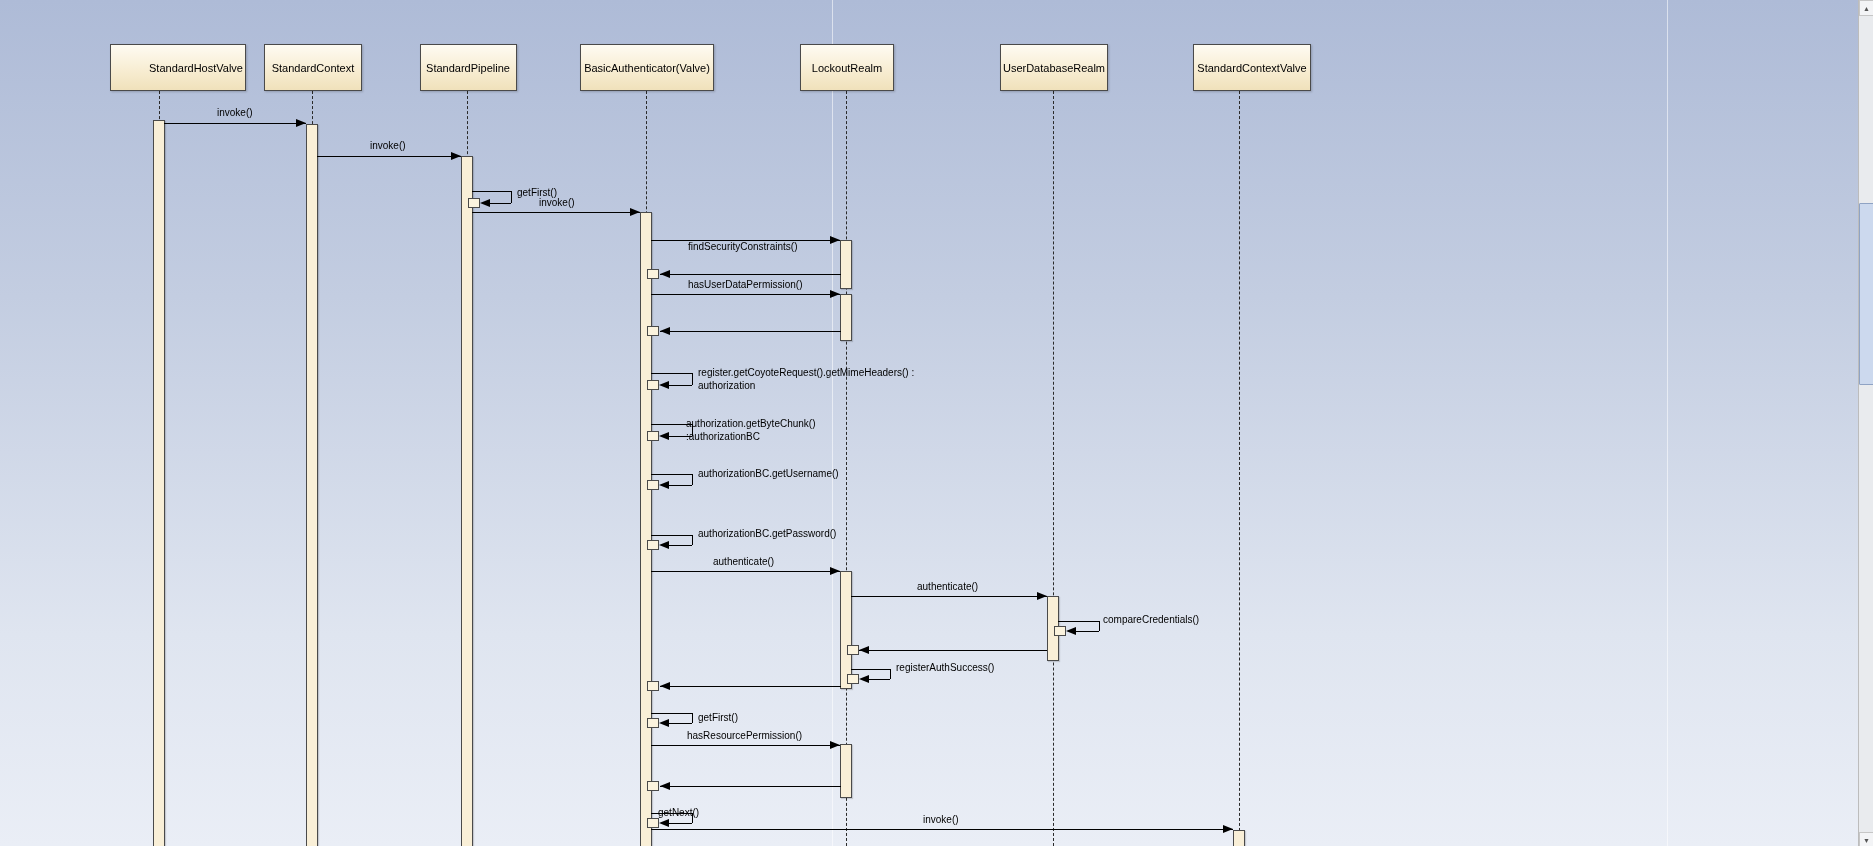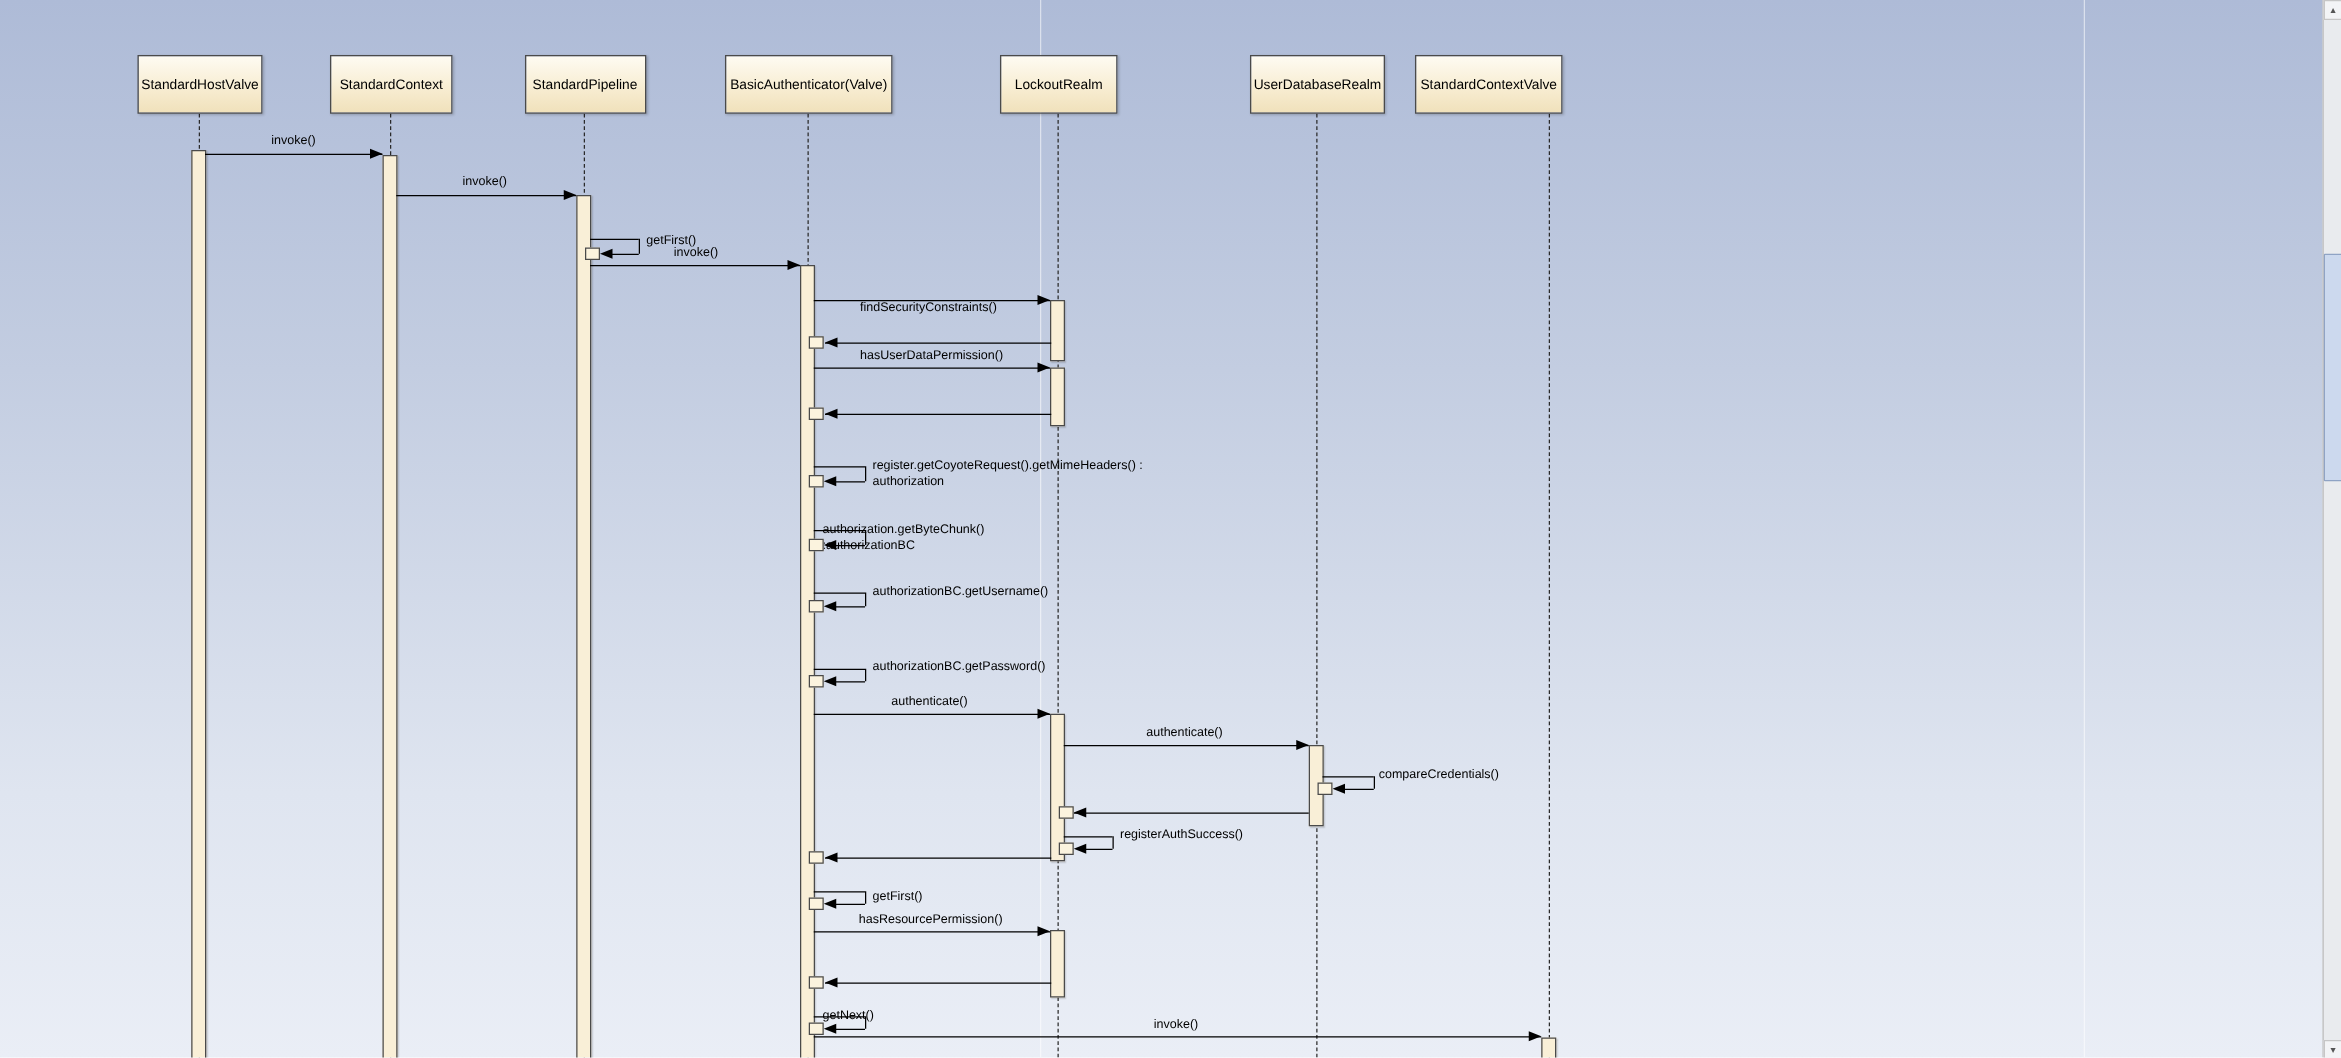--- a/index.html
+++ b/index.html
@@ -27,21 +27,21 @@
   .sb-thumb{position:absolute;left:0;top:203px;width:13px;height:180px;background:#ccd9ee;border:1px solid #8fa3c4;border-radius:1px;}
 </style>
 </head>
 <body>
 
 <div id="canvas">
   <div id="diagram-layer">
       <div class="page-guide" style="left: 832px;"></div>
       <div class="page-guide" style="left: 1667px;"></div>
       <div class="lifeline" style="left: 159px; top: 91px; height: 755px;"></div>
-      <div class="actor-box" style="left: 110px; top: 44px; width: 98px;">
+      <div class="actor-box" style="left: 110px; top: 44px; width: 98px; padding-left: 36px;">
         <span>StandardHostValve</span>
       </div>
       <div class="lifeline" style="left: 312px; top: 91px; height: 755px;"></div>
       <div class="actor-box" style="left: 264px; top: 44px; width: 96px;">
         <span>StandardContext</span>
       </div>
       <div class="lifeline" style="left: 467px; top: 91px; height: 755px;"></div>
       <div class="actor-box" style="left: 419.5px; top: 44px; width: 95px;">
         <span>StandardPipeline</span>
       </div>
@@ -51,21 +51,21 @@
       </div>
       <div class="lifeline" style="left: 846px; top: 91px; height: 755px;"></div>
       <div class="actor-box" style="left: 800px; top: 44px; width: 92px;">
         <span>LockoutRealm</span>
       </div>
       <div class="lifeline" style="left: 1053px; top: 91px; height: 755px;"></div>
       <div class="actor-box" style="left: 1000px; top: 44px; width: 106px;">
         <span>UserDatabaseRealm</span>
       </div>
       <div class="lifeline" style="left: 1239px; top: 91px; height: 755px;"></div>
-      <div class="actor-box" style="left: 1132px; top: 44px; width: 116px;">
+      <div class="actor-box" style="left: 1193px; top: 44px; width: 116px;">
         <span>StandardContextValve</span>
       </div>
       <div class="activation" style="left: 153px; top: 120px; height: 726px;"></div>
       <div class="activation" style="left: 306px; top: 124px; height: 722px;"></div>
       <div class="activation" style="left: 461px; top: 156px; height: 690px;"></div>
       <div class="activation" style="left: 640px; top: 212px; height: 634px;"></div>
       <div class="activation" style="left: 840px; top: 240px; height: 47px;"></div>
       <div class="activation" style="left: 840px; top: 294px; height: 45px;"></div>
       <div class="activation" style="left: 840px; top: 571px; height: 116px;"></div>
       <div class="activation" style="left: 840px; top: 744px; height: 52px;"></div>
@@ -98,21 +98,21 @@
       <div class="hline" style="left: 651px; top: 373px; width: 41px;"></div>
       <div class="vline" style="left: 692px; top: 373px; height: 12px;"></div>
       <div class="hline" style="left: 668px; top: 385px; width: 24px;"></div>
       <div class="arr-l" style="left: 659px; top: 381px;"></div>
       <div class="msg-label" style="left: 698px; top: 366px;">register.getCoyoteRequest().getMimeHeaders() :
 authorization</div>
       <div class="hline" style="left: 651px; top: 424px; width: 41px;"></div>
       <div class="vline" style="left: 692px; top: 424px; height: 12px;"></div>
       <div class="hline" style="left: 668px; top: 436px; width: 24px;"></div>
       <div class="arr-l" style="left: 659px; top: 432px;"></div>
-      <div class="msg-label" style="left: 658px; top: 417px;">authorization.getByteChunk()
+      <div class="msg-label" style="left: 686px; top: 417px;">authorization.getByteChunk()
 :authorizationBC</div>
       <div class="hline" style="left: 651px; top: 474px; width: 41px;"></div>
       <div class="vline" style="left: 692px; top: 474px; height: 11px;"></div>
       <div class="hline" style="left: 668px; top: 485px; width: 24px;"></div>
       <div class="arr-l" style="left: 659px; top: 481px;"></div>
       <div class="msg-label" style="left: 698px; top: 467px;">authorizationBC.getUsername()</div>
       <div class="hline" style="left: 651px; top: 535px; width: 41px;"></div>
       <div class="vline" style="left: 692px; top: 535px; height: 10px;"></div>
       <div class="hline" style="left: 668px; top: 545px; width: 24px;"></div>
       <div class="arr-l" style="left: 659px; top: 541px;"></div>

